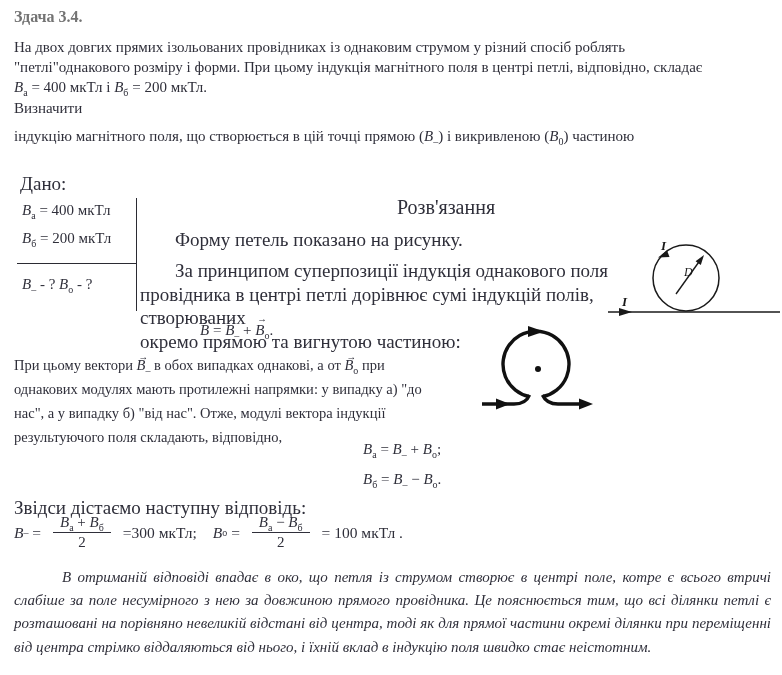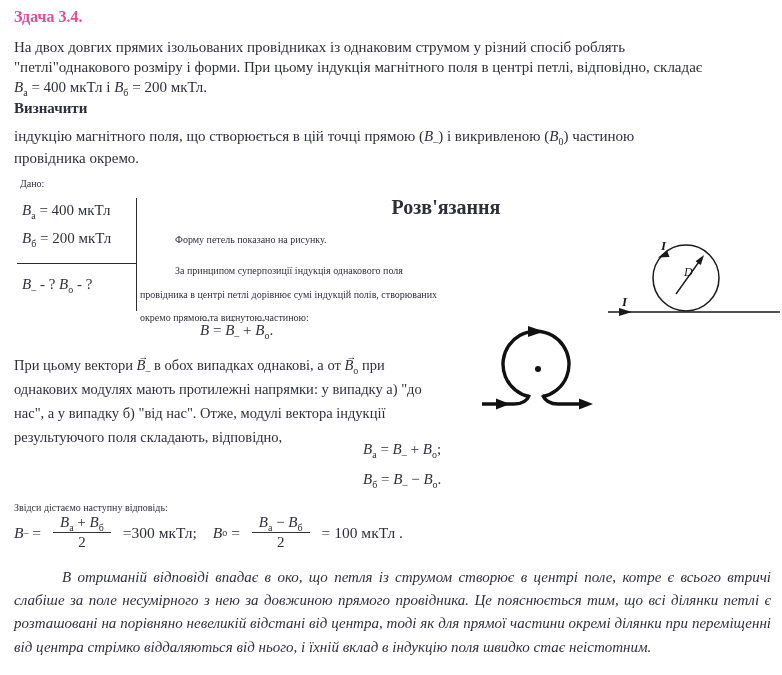--- a/index.html
+++ b/index.html
@@ -1,23 +1,23 @@
 <!DOCTYPE html>
 <html><head>
 <meta charset="utf-8">
 <style>
   html,body{margin:0;padding:0;background:#ffffff;}
   .page{position:relative;width:782px;height:675px;background:#fff;overflow:hidden;
         font-family:"Liberation Serif", serif;color:#2f2f3a;}
   .abs{position:absolute;}
-  .bold{font-weight:bold;}
-  .title{font-size:16px;font-weight:bold;color:#ec4899;}
+  .bold{font-weight:normal;}
+  .title{font-size:16px;font-weight:bold;color:#737373;}
   .st{font-size:15px;line-height:20px;}
   .body15{font-size:15px;line-height:22px;}
-  .sol{font-size:10px;line-height:23.5px;}
+  .sol{font-size:19px;line-height:23.5px;}
   .B{font-style:italic;}
   sub{font-size:10px;line-height:0;}
   .math{font-size:15px;}
   .vec{position:relative;display:inline-block;}
   .vmark{position:absolute;left:2px;top:-8px;font-size:9.5px;font-style:normal;letter-spacing:-1px;}
   .center{text-align:center;}
   .frac{display:inline-block;text-align:center;vertical-align:-14px;margin:0 8px;}
   .frac .num{display:block;border-bottom:1px solid #2f2f3a;padding:0 7px 1px 7px;font-size:15px;}
   .frac .den{display:block;font-size:15px;padding-top:1px;}
   .ansrow{display:flex;align-items:center;font-size:15.5px;}
@@ -36,21 +36,20 @@
   <div class="abs st" style="left:14px;top:37px;width:752px;">
     <div>На двох довгих прямих ізольованих провідниках із однаковим струмом у різний спосіб роблять</div>
     <div>"петлі"однакового розміру і форми. При цьому індукція магнітного поля в центрі петлі, відповідно, складає</div>
     <div><span class="B">B</span><sub>а</sub><span> = 400 мкТл і </span><span class="B">B</span><sub>б</sub><span> = 200 мкТл.</span></div>
   </div>
 
   <div class="abs bold" style="left:14px;top:100px;font-size:15px;">Визначити</div>
 
   <div class="abs body15" style="left:14px;top:125px;width:748px;">
     <div><span>індукцію магнітного поля, що створюється в цій точці прямою (</span><span class="B">B</span><sub>–</sub><span>) і викривленою (</span><span class="B">B</span><sub>0</sub><span>) частиною</span></div>
-    <div>провідника окремо.</div>
   </div>
 
   <div class="abs sol" style="left:20px;top:172px;">Дано:</div>
   <div class="abs vline" style="left:136px;top:198px;height:113px;"></div>
   <div class="abs math" style="left:22px;top:202px;"><span class="B">B</span><sub>а</sub><span> = 400 мкТл</span></div>
   <div class="abs math" style="left:22px;top:230px;text-align:right;"><span class="B">B</span><sub>б</sub><span> = 200 мкТл</span></div>
   <div class="abs hline" style="left:17px;top:263px;width:119px;"></div>
   <div class="abs math" style="left:22px;top:276px;"><span class="B">B</span><sub>–</sub><span> - ? </span><span class="B">B</span><sub>о</sub><span> - ?</span></div>
 
   <div class="abs bold center" style="left:140px;top:196px;width:612px;font-size:20px;">Розв'язання</div>

